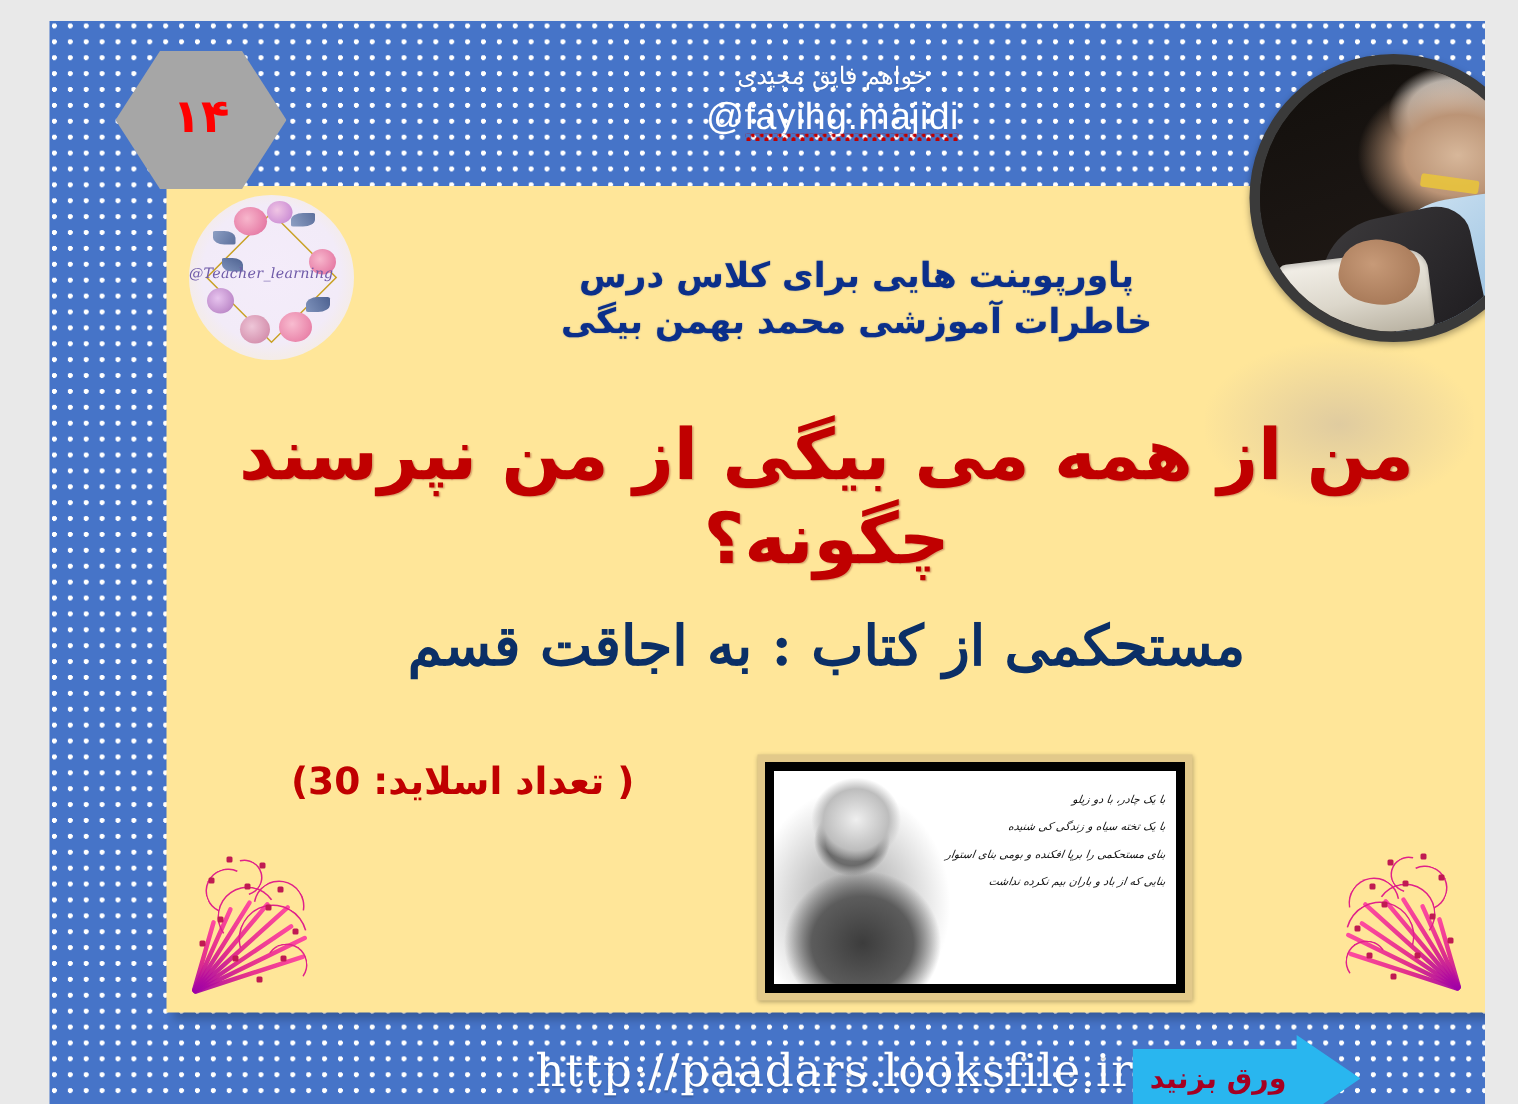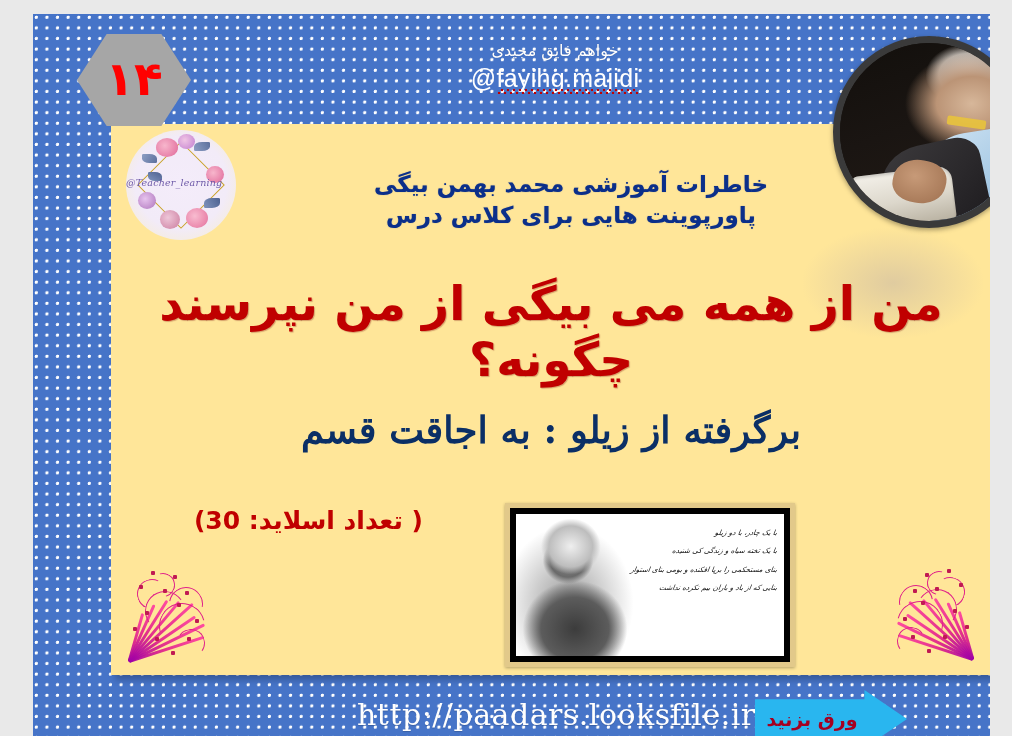--- a/index.html
+++ b/index.html
@@ -44,21 +44,21 @@
     background: #a6a6a6;
     clip-path: polygon(26% 0%, 74% 0%, 100% 50%, 74% 100%, 26% 100%, 0% 50%);
     display: flex;
     align-items: center;
     justify-content: center;
     z-index: 8;
   }
   .hex-badge .num {
     color: #ff0000;
     font-family: "DejaVu Sans", sans-serif;
-    font-size: 47px;
+    font-size: 31px;
     font-weight: bold;
     line-height: 1;
     letter-spacing: -1px;
     direction: rtl;
     transform: translateY(-2px);
   }
 
   
   .credit {
     position: absolute;
@@ -440,27 +440,27 @@
         <div class="petal" style="left:80px;top:36px;width:18px;height:17px;background:radial-gradient(circle at 40% 40%,#f7b6cc 0%,#e77fa8 70%,#d4628f 100%);"></div>
         <div class="petal" style="left:12px;top:62px;width:18px;height:17px;background:radial-gradient(circle at 40% 40%,#e7c4ee 0%,#bf8ccb 70%,#9c68ae 100%);"></div>
         <div class="petal" style="left:34px;top:80px;width:20px;height:19px;background:radial-gradient(circle at 40% 40%,#eec6d8 0%,#d693b0 70%,#bf7696 100%);"></div>
         <div class="petal" style="left:60px;top:78px;width:22px;height:20px;background:radial-gradient(circle at 40% 40%,#f8bcd0 0%,#ea86ab 70%,#d76b93 100%);"></div>
         <div class="petal" style="left:78px;top:68px;width:16px;height:10px;background:linear-gradient(60deg,#7f93bc,#4d6190);border-radius:50% 10%;"></div>
         <div class="petal" style="left:22px;top:42px;width:14px;height:9px;background:linear-gradient(30deg,#7f93bc,#4d6190);border-radius:10% 50%;"></div>
         <div class="txt">@Teacher_learning</div>
       </div>
 
       <div class="subtitle">
+        <div>پاورپوینت هایی برای کلاس درس</div>
         <div>خاطرات آموزشی محمد بهمن بیگی</div>
-        <div>پاورپوینت هایی برای کلاس درس</div>
       </div>
 
       <div class="headline">من از همه می بیگی از من نپرسند چگونه؟</div>
 
-      <div class="source-line">برگرفته از زیلو : به اجاقت قسم</div>
+      <div class="source-line">مستحکمی از کتاب : به اجاقت قسم</div>
 
       <div class="slide-count">( تعداد اسلاید:  30)</div>
 
       <div class="framed-photo">
         <div class="inner-frame">
           <div class="photo">
             <div class="man"></div>
             <div class="calligraphy">
               <div>با یک چادر، با دو زیلو</div>
               <div>با یک تخته سیاه و زندگی کی شنیده</div>

